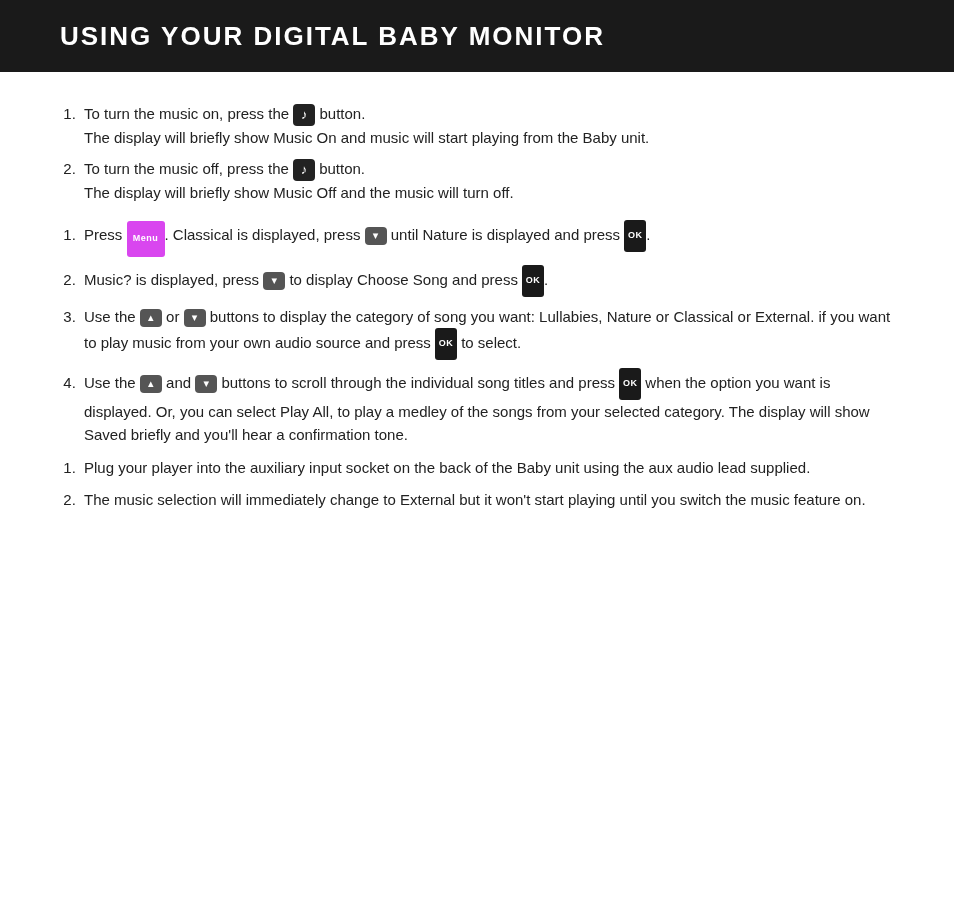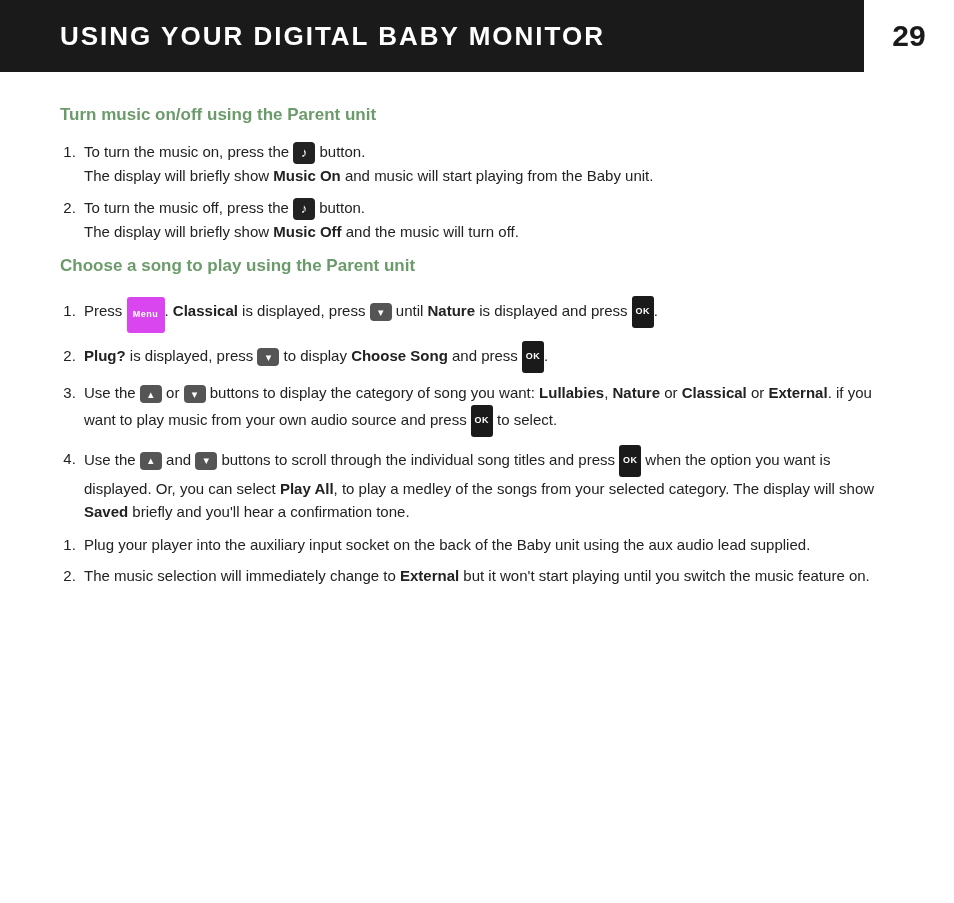--- a/index.html
+++ b/index.html
@@ -69,21 +69,21 @@
     ol {
       padding-left: 20px;
       margin-bottom: 10px;
     }
 
     ol li {
       margin-bottom: 8px;
       padding-left: 4px;
     }
 
-    .bold { font-weight: 700; }
+    .bold { font-weight: 400; }
 
     .btn-music {
       background: #222;
       color: #fff;
       width: 22px;
       height: 22px;
       border-radius: 4px;
       display: inline-flex;
       align-items: center;
       justify-content: center;
@@ -155,27 +155,25 @@
       vertical-align: middle;
     }
   </style>
 </head>
 <body>
 
 <div class="header">
   <div class="header-title-block">
     <span class="header-title">USING YOUR DIGITAL BABY MONITOR</span>
   </div>
-  <div class="header-page-num">29</div>
 </div>
 
 <div class="content">
 
   <div class="section">
-    <div class="section-title">Turn music on/off using the Parent unit</div>
     <ol>
       <li>
         To turn the music on, press the
         <span class="btn-music">
             <span class="btn-music-note">♪</span>
           </span>
         button.<br>
         The display will briefly show <span class="bold">Music On</span> and music will start playing from the Baby unit.
       </li>
       <li>
@@ -183,30 +181,29 @@
         <span class="btn-music">
             <span class="btn-music-note">♪</span>
           </span>
         button.<br>
         The display will briefly show <span class="bold">Music Off</span> and the music will turn off.
       </li>
     </ol>
   </div>
 
   <div class="section">
-    <div class="section-title">Choose a song to play using the Parent unit</div>
     <ol>
       <li>
         Press <span class="btn-menu">Menu</span>. <span class="bold">Classical</span> is displayed, press
         <span class="btn-arrow">▾</span>
         until <span class="bold">Nature</span> is displayed and press
         <span class="btn-ok">OK</span>.
       </li>
       <li>
-        <span class="bold">Plug?</span> is displayed, press
+        <span class="bold">Music?</span> is displayed, press
         <span class="btn-arrow">▾</span>
         to display <span class="bold">Choose Song</span> and press
         <span class="btn-ok">OK</span>.
       </li>
       <li>
         Use the
         <span class="btn-arrow-up">▴</span>
         or
         <span class="btn-arrow">▾</span>
         buttons to display the category of song you want: <span class="bold">Lullabies</span>,

